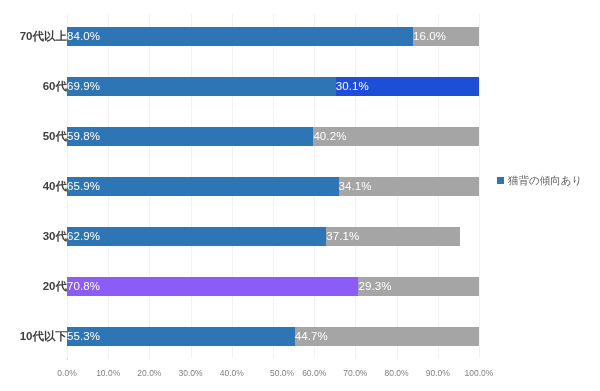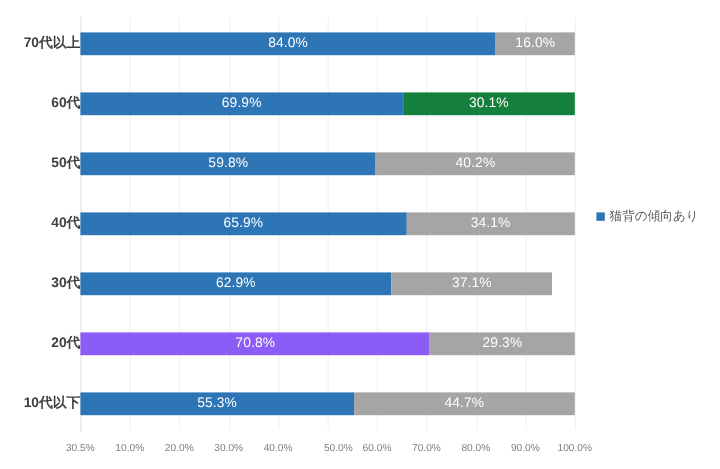--- a/index.html
+++ b/index.html
@@ -62,21 +62,21 @@
     width: 100%;
     height: 19px;
     display: flex;
   }
   .seg {
     height: 100%;
     box-sizing: border-box;
     position: relative;
     display: flex;
     align-items: center;
-    justify-content: center;
+    justify-content: flex-start;
     overflow: hidden;
   }
   .seg-label {
     color: #ffffff;
     font-size: 11.5px;
     line-height: 1;
     white-space: nowrap;
     letter-spacing: 0.1px;
   }
 
@@ -157,21 +157,21 @@
             <span class="seg-label">84.0%</span>
           </div>
           <div class="seg" style="width: 65.92px; background: rgb(165, 165, 165);">
             <span class="seg-label">16.0%</span>
           </div>
         </div>
         <div class="row" style="top: 63px;">
           <div class="seg" style="width: 274px; background: rgb(46, 117, 182);">
             <span class="seg-label">69.9%</span>
           </div>
-          <div class="seg" style="width: 146px; background: #15803d;">
+          <div class="seg" style="width: 146px; background: #1d4ed8;">
             <span class="seg-label">30.1%</span>
           </div>
         </div>
         <div class="row" style="top: 113px;">
           <div class="seg" style="width: 246.376px; background: rgb(46, 117, 182);">
             <span class="seg-label">59.8%</span>
           </div>
           <div class="seg" style="width: 165.624px; background: rgb(165, 165, 165);">
             <span class="seg-label">40.2%</span>
           </div>
@@ -214,21 +214,21 @@
   <div id="cat-labels">
       <div class="cat-label" style="top: 30.5px;">70代以上</div>
       <div class="cat-label" style="top: 80.5px;">60代</div>
       <div class="cat-label" style="top: 130.5px;">50代</div>
       <div class="cat-label" style="top: 180.5px;">40代</div>
       <div class="cat-label" style="top: 230.5px;">30代</div>
       <div class="cat-label" style="top: 280.5px;">20代</div>
       <div class="cat-label" style="top: 330.5px;">10代以下</div>
     </div>
   <div id="tick-labels">
-      <div class="tick-label" style="left: 67px;">30.5%</div>
+      <div class="tick-label" style="left: 67px;">0.0%</div>
       <div class="tick-label" style="left: 108.2px;">10.0%</div>
       <div class="tick-label" style="left: 149.4px;">20.0%</div>
       <div class="tick-label" style="left: 190.6px;">30.0%</div>
       <div class="tick-label" style="left: 231.8px;">40.0%</div>
       <div class="tick-label" style="left: 282px;">50.0%</div>
       <div class="tick-label" style="left: 314.2px;">60.0%</div>
       <div class="tick-label" style="left: 355.4px;">70.0%</div>
       <div class="tick-label" style="left: 396.6px;">80.0%</div>
       <div class="tick-label" style="left: 437.8px;">90.0%</div>
       <div class="tick-label" style="left: 479px;">100.0%</div>

